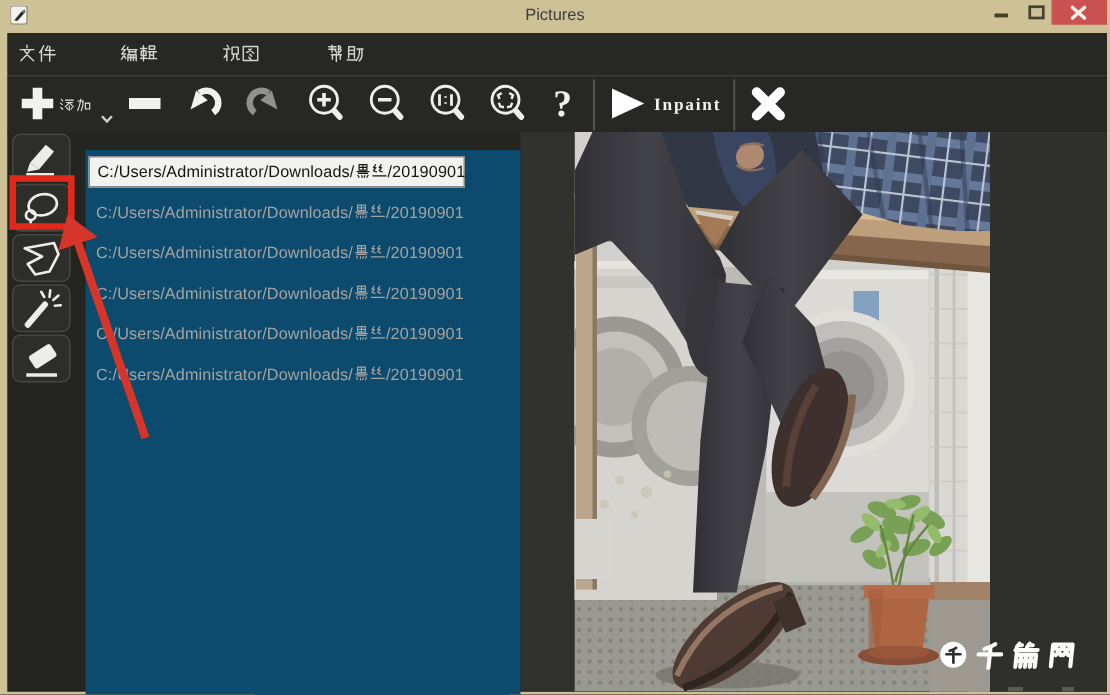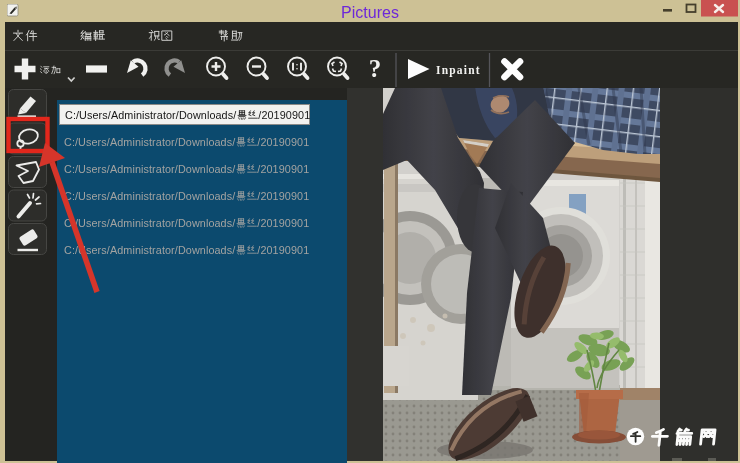--- a/index.html
+++ b/index.html
@@ -1,19 +1,19 @@
 <!DOCTYPE html>
 <html><head><meta charset="utf-8">
 <style>
 html,body{margin:0;padding:0;}
 body{width:740px;height:463px;overflow:hidden;position:relative;
  font-family:"Liberation Sans",sans-serif;background:#cdc195;}
 .abs{position:absolute;}
 #titlebar{left:0;top:0;width:740px;height:22px;background:#cdc195;}
-#title{left:0;top:4px;width:740px;text-align:center;font-size:16px;color:#6d28d9;}
+#title{left:0;top:4px;width:740px;text-align:center;font-size:11px;color:#404040;}
 #main{left:5px;top:22px;width:733px;height:439px;background:#272723;}
 #menubar{left:0;top:0;width:733px;height:27px;background:#272723;color:#d6d6d4;font-size:12px;}
 #toolbar{left:0;top:27.5px;width:733px;height:38px;background:#272723;border-top:1px solid #3b3b37;}
 #content{left:0;top:66px;width:733px;height:373px;background:#242421;}
 #listpanel{left:52px;top:12px;width:290px;height:373px;background:#0c4a6e;}
 #midcol{left:342px;top:0;width:36px;height:373px;background:#31312e;}
 #rightcol{left:655px;top:0;width:78px;height:373px;background:#2f2f2c;}
 .row{position:absolute;left:7px;width:276px;height:21px;line-height:21px;
  font-size:10.8px;color:#a3a3a1;letter-spacing:0.1px;white-space:nowrap;}
 .row.sel{background:#f2f2f0;color:#151515;border:1px solid #8a8a88;box-sizing:border-box;

